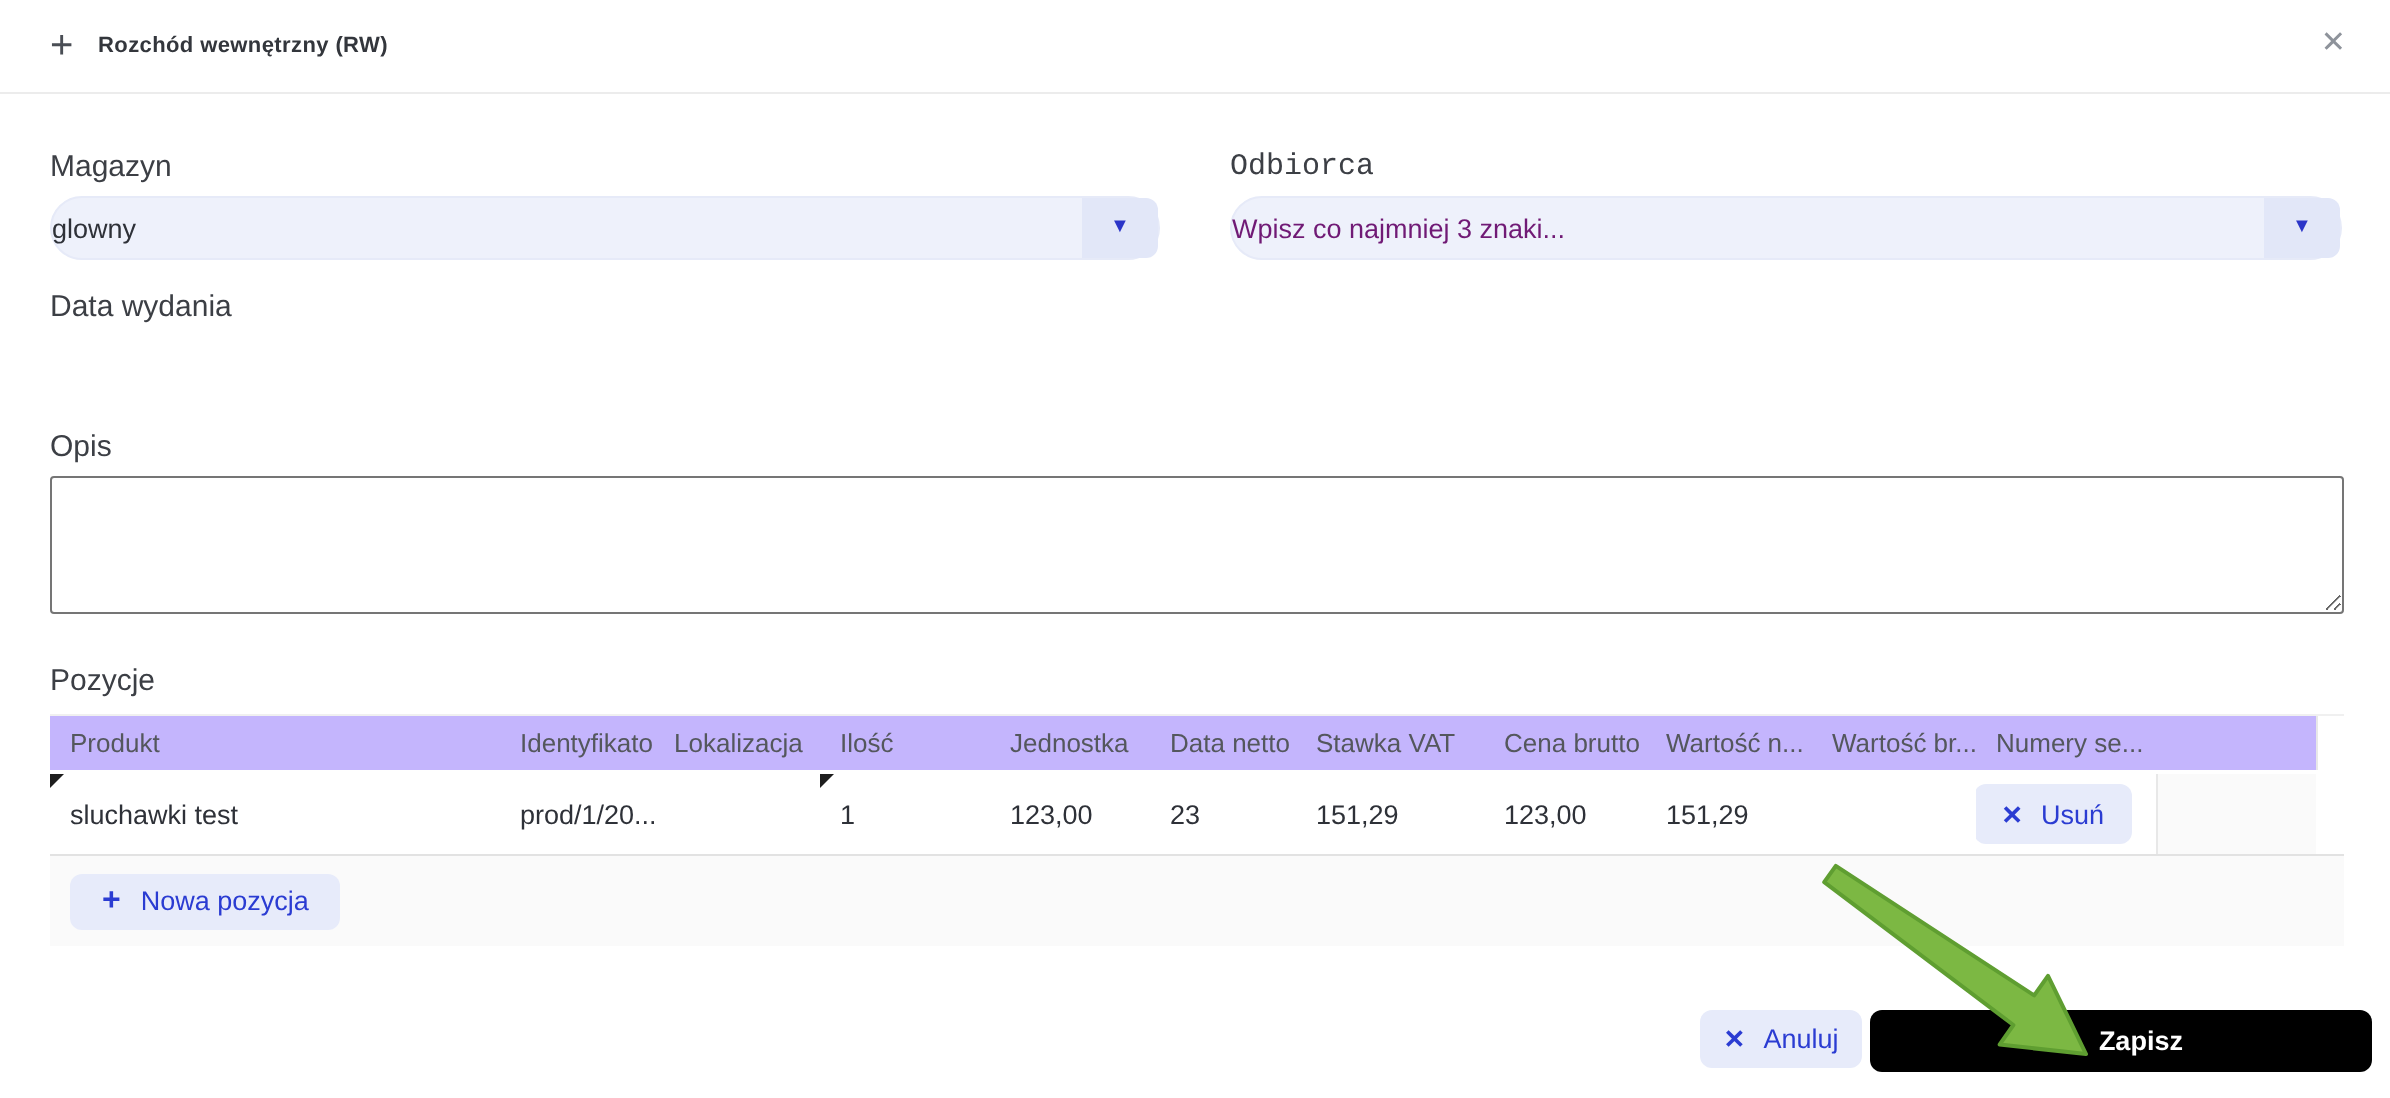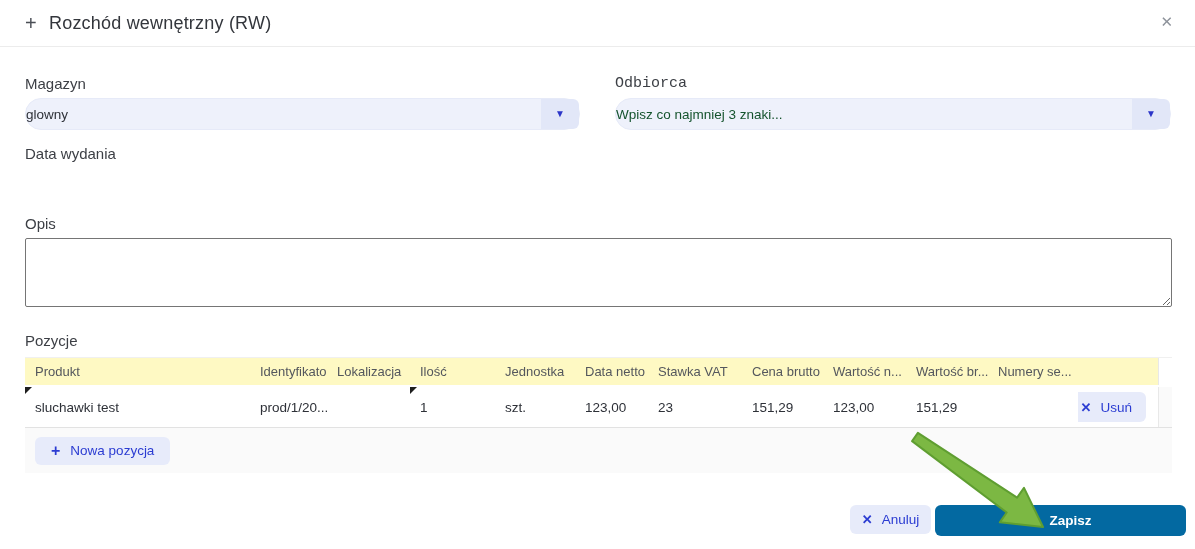--- a/index.html
+++ b/index.html
@@ -2,55 +2,55 @@
 <html><head>
 <meta charset="utf-8">
 <style>
   * { margin:0; padding:0; box-sizing:border-box; }
   html,body { width:1195px; height:549px; background:#fff; font-family:"Liberation Sans", sans-serif; }
   .modal { position:relative; width:1195px; height:549px; background:#fff; overflow:hidden; }
 
   
   .modal-header { position:absolute; left:0; top:0; width:1195px; height:47px; border-bottom:1px solid #ececec; display:flex; align-items:center; }
   .plus-icon { position:absolute; left:25px; font-size:20px; color:#4a4e55; font-weight:400; line-height:1; }
-  .modal-title { position:absolute; left:49px; font-size:18px; color:#33363c; font-weight:400; letter-spacing:.2px;text-align:right; }
+  .modal-title { position:absolute; left:49px; font-size:11px; color:#33363c; font-weight:700; letter-spacing:.2px;text-align:right; }
   .close-icon { position:absolute; right:22px; top:14px; font-size:15px; color:#8e939b; cursor:pointer; line-height:1; }
 
   
   .field-label { position:absolute; font-size:15px; color:#3c3f45; }
   .input-box { position:absolute; height:32px; background:#eef1fb; border:1px solid #e6eaf8; border-radius:16px; display:flex; align-items:center; font-size:13.5px; color:#2e3138; }
   .input-box .val { white-space:nowrap; }
-  .placeholder { color:#14532d; }
+  .placeholder { color:#701a75; }
   .dd-arrow { position:absolute; right:0; top:0; width:38px; height:30px; background:#e2e7f8; border-radius:0 6px 6px 0; display:flex; align-items:center; justify-content:center; cursor:pointer; }
   .dd-arrow span { color:#2b35c8; font-size:10px; line-height:1; }
   .cal-btn { position:absolute; right:10px; top:7px; width:18px; height:18px; cursor:pointer; }
 
   textarea.opis { position:absolute; left:25px; top:238px; width:1147px; height:69px; border:1px solid #757575; border-radius:2px; background:#fff; resize:both; font-family:"Liberation Sans", sans-serif; font-size:13px; padding:6px 8px; }
 
   
   .grid-table { position:absolute; left:25px; top:357px; width:1147px; }
   .grid-row { display:grid; grid-template-columns:225px 77px 83px 85px 80px 73px 94px 81px 83px 82px 90px 1fr 14px; }
-  .grid-head { height:28px; background:#fef9c3; border-top:1px solid #f0f0f0; }
+  .grid-head { height:28px; background:#c4b5fd; border-top:1px solid #f0f0f0; }
   .head-cell { font-size:13px; color:#54575d; padding-left:10px; display:flex; align-items:center; white-space:nowrap; overflow:hidden; }
   .head-gutter { background:#fff; border-left:1px solid #e8e8e8; }
   .data-row { height:43px; background:#fff; border-bottom:1px solid #e2e2e2; border-top:2px solid #fff; }
   .data-cell { position:relative; padding-left:10px; display:flex; align-items:center; font-size:13.5px; color:#2e3138; white-space:nowrap; overflow:hidden; }
   .data-gutter { background:#fafafa; border-left:1px solid #e8e8e8; }
   .corner-marker { position:absolute; top:0; left:0; width:0; height:0; border-top:7px solid #1e1e1e; border-right:7px solid transparent; }
   .delete-btn { display:inline-flex; align-items:center; gap:9px; height:30px; padding:0 14px; background:#e7ebfa; border:none; border-radius:6px; color:#2b3cd2; font-size:13.5px; cursor:pointer; font-family:"Liberation Sans", sans-serif; }
   .delete-btn .x { font-weight:700; font-size:13px; }
   .action-cell { justify-content:flex-end; padding-right:12px; }
   .table-footer { height:45px; background:#fafafa; display:flex; align-items:center; padding-left:10px; }
   .new-item-btn { display:inline-flex; align-items:center; gap:10px; height:28px; padding:0 16px; background:#e7ebfa; border:none; border-radius:6px; color:#2b3cd2; font-size:13.5px; cursor:pointer; font-family:"Liberation Sans", sans-serif; }
   .new-item-btn .p { font-size:16px; font-weight:600; line-height:1; }
 
   
   .cancel-btn { position:absolute; left:850px; top:505px; width:81px; height:29px; background:#e7ebfa; border:none; border-radius:6px; color:#2b3cd2; font-size:13.5px; display:flex; align-items:center; justify-content:center; gap:9px; cursor:pointer; font-family:"Liberation Sans", sans-serif; }
   .cancel-btn .x { font-weight:700; font-size:13px; }
-  .save-btn { position:absolute; left:935px; top:505px; width:251px; height:31px; background:#0369a1; border:none; border-radius:6px; color:#fff; font-size:13.5px; font-weight:700; display:flex; align-items:center; justify-content:center; gap:9px; cursor:pointer; font-family:"Liberation Sans", sans-serif; }
+  .save-btn { position:absolute; left:935px; top:505px; width:251px; height:31px; background:#000000; border:none; border-radius:6px; color:#fff; font-size:13.5px; font-weight:700; display:flex; align-items:center; justify-content:center; gap:9px; cursor:pointer; font-family:"Liberation Sans", sans-serif; }
   .save-btn .chk { font-weight:400; font-size:13px; }
 
   .arrow-overlay { position:absolute; left:900px; top:425px; width:160px; height:115px; pointer-events:none; z-index:10; }
 </style>
 </head>
 <body>
 
 <div class="modal">
 
   <div class="modal-header">
@@ -108,23 +108,20 @@
           <span>prod/1/20...</span>
         </div>
       <div class="data-cell">
           <span></span>
         </div>
       <div class="data-cell">
           <span class="corner-marker"></span>
           <span>1</span>
         </div>
       <div class="data-cell">
-          <span>szt.</span>
-        </div>
-      <div class="data-cell">
           <span>123,00</span>
         </div>
       <div class="data-cell">
           <span>23</span>
         </div>
       <div class="data-cell">
           <span>151,29</span>
         </div>
       <div class="data-cell">
           <span>123,00</span>

